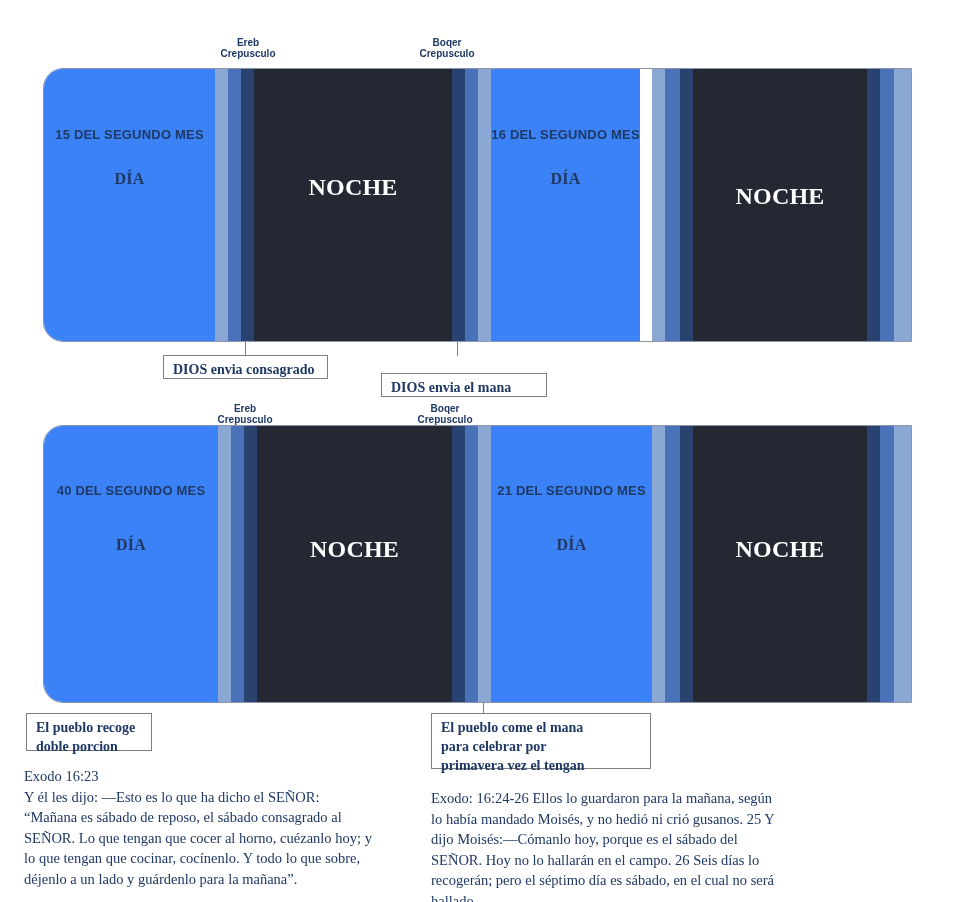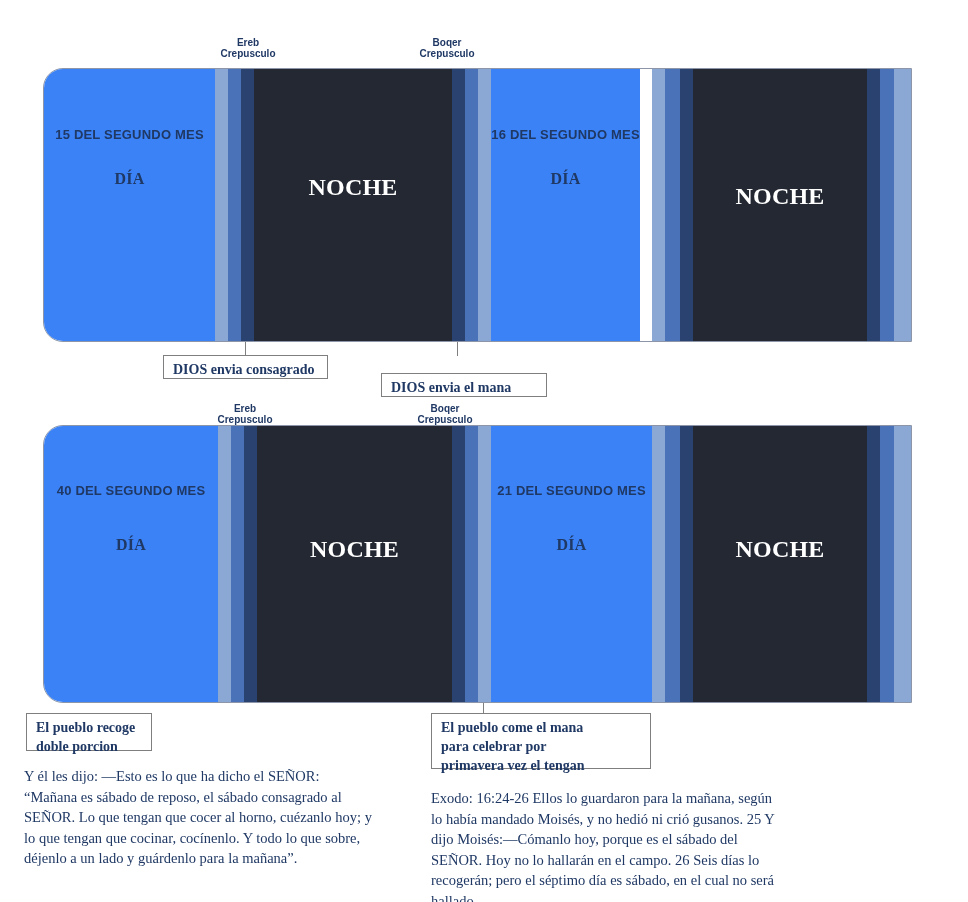--- a/index.html
+++ b/index.html
@@ -163,18 +163,19 @@
 </div>
 
 <div class="conn" style="left:483px;top:703px;height:11px;"></div>
 <div class="callout" style="left:431px;top:713px;width:220px;height:56px;">
   <div>El pueblo come el mana</div>
   <div>para celebrar por</div>
   <div>primavera vez el tengan</div>
 </div>
 
 <div class="para" style="left:24px;top:766px;width:352px;">
+  <div>Exodo 16:23</div>
   <div>Y él les dijo: —Esto es lo que ha dicho el SEÑOR: “Mañana es sábado de reposo, el sábado consagrado al SEÑOR. Lo que tengan que cocer al horno, cuézanlo hoy; y lo que tengan que cocinar, cocínenlo. Y todo lo que sobre, déjenlo a un lado y guárdenlo para la mañana”.</div>
 </div>
 
 <div class="para" style="left:431px;top:788px;width:355px;">
   <div>Exodo: 16:24-26 Ellos lo guardaron para la mañana, según lo había mandado Moisés, y no hedió ni crió gusanos. 25 Y dijo Moisés:—Cómanlo hoy, porque es el sábado del SEÑOR. Hoy no lo hallarán en el campo. 26 Seis días lo recogerán; pero el séptimo día es sábado, en el cual no será hallado.</div>
 </div>
 
 </body></html>

